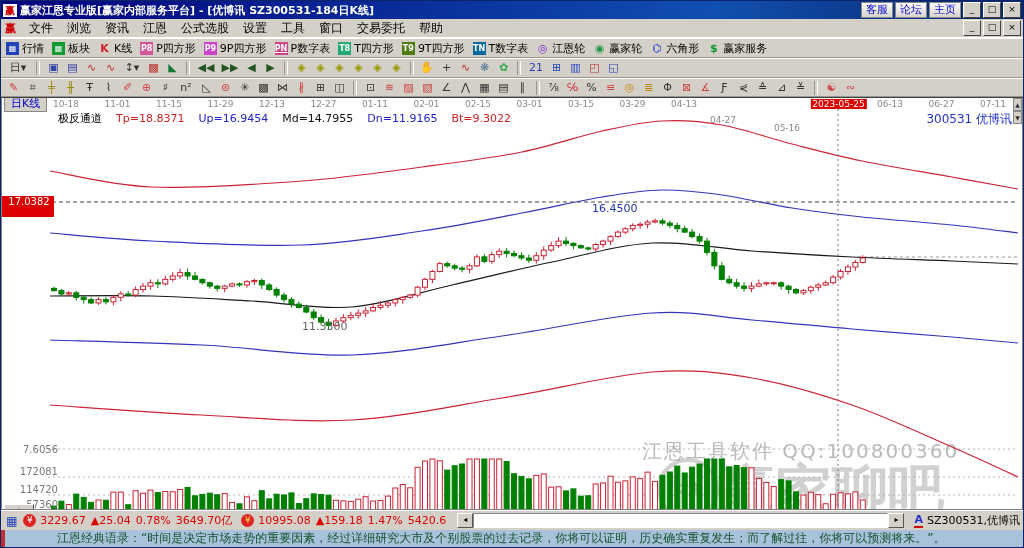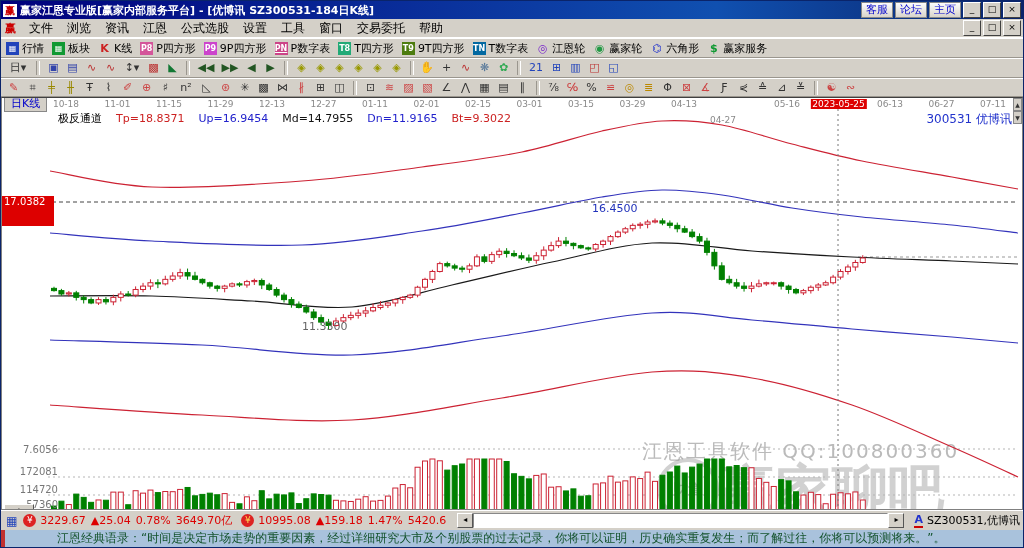--- a/index.html
+++ b/index.html
@@ -26,21 +26,21 @@
   .tbtn{display:inline-block;min-width:17px;height:16px;line-height:16px;text-align:center;font-size:11px;color:#333;margin:0 1px;}
   .tsep{display:inline-block;width:2px;height:14px;border-left:1px solid #9a968e;border-right:1px solid #fff;margin:0 4px;}
   
   .chart-wrap{position:relative;flex:1;background:#fff;border:1px solid #808080;border-top-color:#404040;overflow:hidden;}
   .kline-tab{position:absolute;left:2px;top:0;font-size:11px;color:#0000cc;background:#d4d0c8;border:1px solid #888;border-top:none;padding:0 6px;height:13px;line-height:12px;z-index:5;}
   .dt{position:absolute;top:1px;transform:translateX(-50%);font-size:9px;color:#8a8a8a;white-space:nowrap;z-index:4;}
   .dt.hl{background:#dd0000;color:#fff;padding:0 2px;}
   .ind-row{position:absolute;left:56px;top:13px;font-size:11px;z-index:4;white-space:nowrap;}
   .ind-row span{margin-right:14px;}
   .stock-label{position:absolute;right:10px;top:13px;font-size:12px;color:#2233cc;z-index:4;}
-  .pmark{position:absolute;left:0;top:98px;width:50px;height:30px;background:#dd0000;color:#fff;font-size:10px;line-height:12px;padding-left:2px;z-index:4;}
+  .pmark{position:absolute;left:0;top:98px;width:50px;height:21px;background:#dd0000;color:#fff;font-size:10px;line-height:12px;padding-left:2px;z-index:4;text-align:center;}
   .vlab{position:absolute;left:4px;width:52px;text-align:right;font-size:10px;color:#777;z-index:4;}
   .anno{position:absolute;font-size:11px;z-index:4;white-space:nowrap;}
   .wm1{position:absolute;left:640px;top:340px;width:380px;font-size:20px;color:rgba(130,130,130,.55);z-index:1;letter-spacing:2px;}
   .wm2{position:absolute;left:718px;top:356px;font-size:56px;font-weight:bold;color:rgba(140,140,140,.4);z-index:1;white-space:nowrap;}
   .wmlogo{position:absolute;left:655px;top:360px;width:54px;height:54px;border:4px solid rgba(140,140,140,.4);border-radius:50%;color:rgba(140,140,140,.5);font-size:15px;font-weight:bold;display:flex;align-items:center;justify-content:center;z-index:1;}
   .expand-btn{position:absolute;left:2px;top:406px;width:28px;height:13px;background:#d4d0c8;border:1px solid;border-color:#fff #555 #555 #fff;font-size:9px;line-height:12px;text-align:center;z-index:5;}
   .vscroll{position:absolute;right:0;top:0;width:9px;height:26px;z-index:6;display:flex;flex-direction:column;}
   .vscroll span{flex:1;background:#d4d0c8;border:1px solid #888;font-size:6px;line-height:11px;text-align:center;color:#333;}
   svg.chart{position:absolute;left:0;top:0;z-index:2;}
   
@@ -240,21 +240,21 @@
         <span class="dt" style="left: 270px;">12-13</span>
         <span class="dt" style="left: 321.5px;">12-27</span>
         <span class="dt" style="left: 373px;">01-11</span>
         <span class="dt" style="left: 424.5px;">02-01</span>
         <span class="dt" style="left: 476px;">02-15</span>
         <span class="dt" style="left: 527.5px;">03-01</span>
         <span class="dt" style="left: 579px;">03-15</span>
         <span class="dt" style="left: 630.5px;">03-29</span>
         <span class="dt" style="left: 682px;">04-13</span>
         <span class="dt" style="left: 721px; margin-top: 16px;">04-27</span>
-        <span class="dt" style="left: 785px;">05-16</span>
+        <span class="dt" style="left: 785px; margin-top: 24px;">05-16</span>
         <span class="dt hl" style="left: 836.5px;">2023-05-25</span>
         <span class="dt" style="left: 888px;">06-13</span>
         <span class="dt" style="left: 939.5px;">06-27</span>
         <span class="dt" style="left: 991px;">07-11</span>
       </div>
     <div class="ind-row">
       <span style="color:#000;">极反通道</span><span id="indParams"><span style="color: rgb(204, 34, 34); margin-right: 14px;">Tp=18.8371</span><span style="color: rgb(34, 34, 204); margin-right: 14px;">Up=16.9454</span><span style="color: rgb(17, 17, 17); margin-right: 14px;">Md=14.7955</span><span style="color: rgb(34, 34, 204); margin-right: 14px;">Dn=11.9165</span><span style="color: rgb(204, 34, 34); margin-right: 14px;">Bt=9.3022</span></span>
     </div>
     <span class="stock-label">300531 优博讯</span>
     <span class="pmark">17.0382</span>

